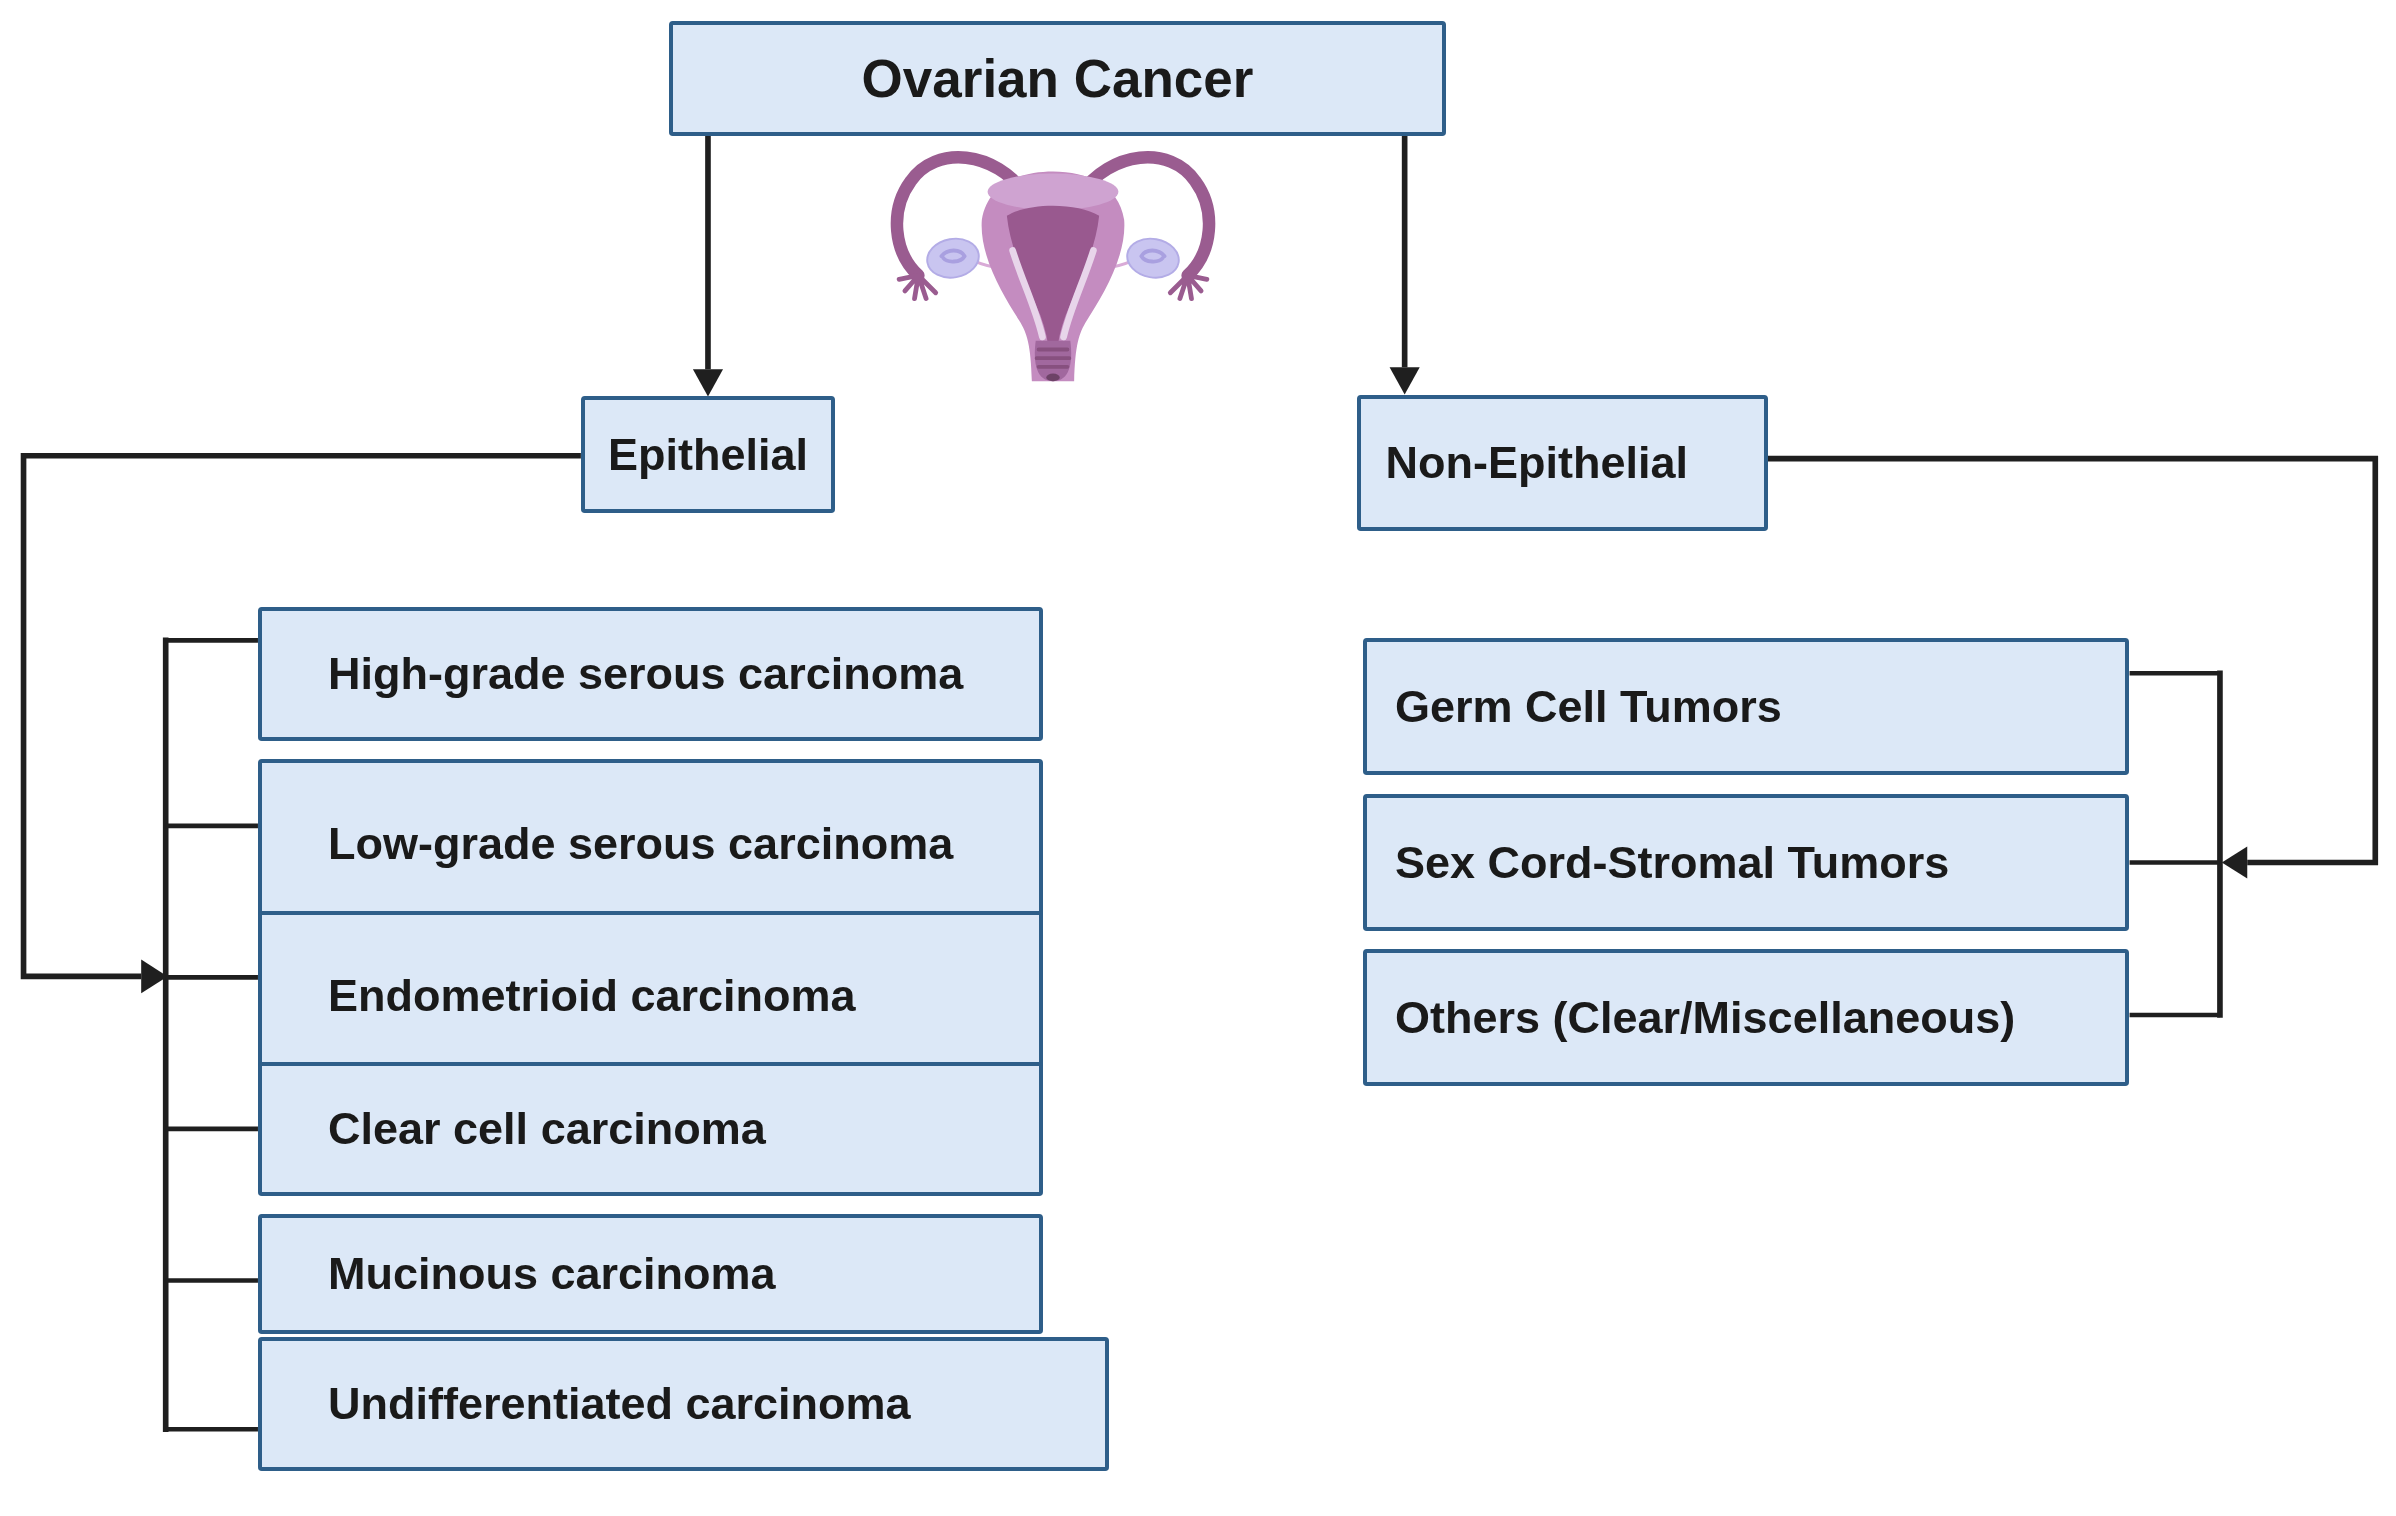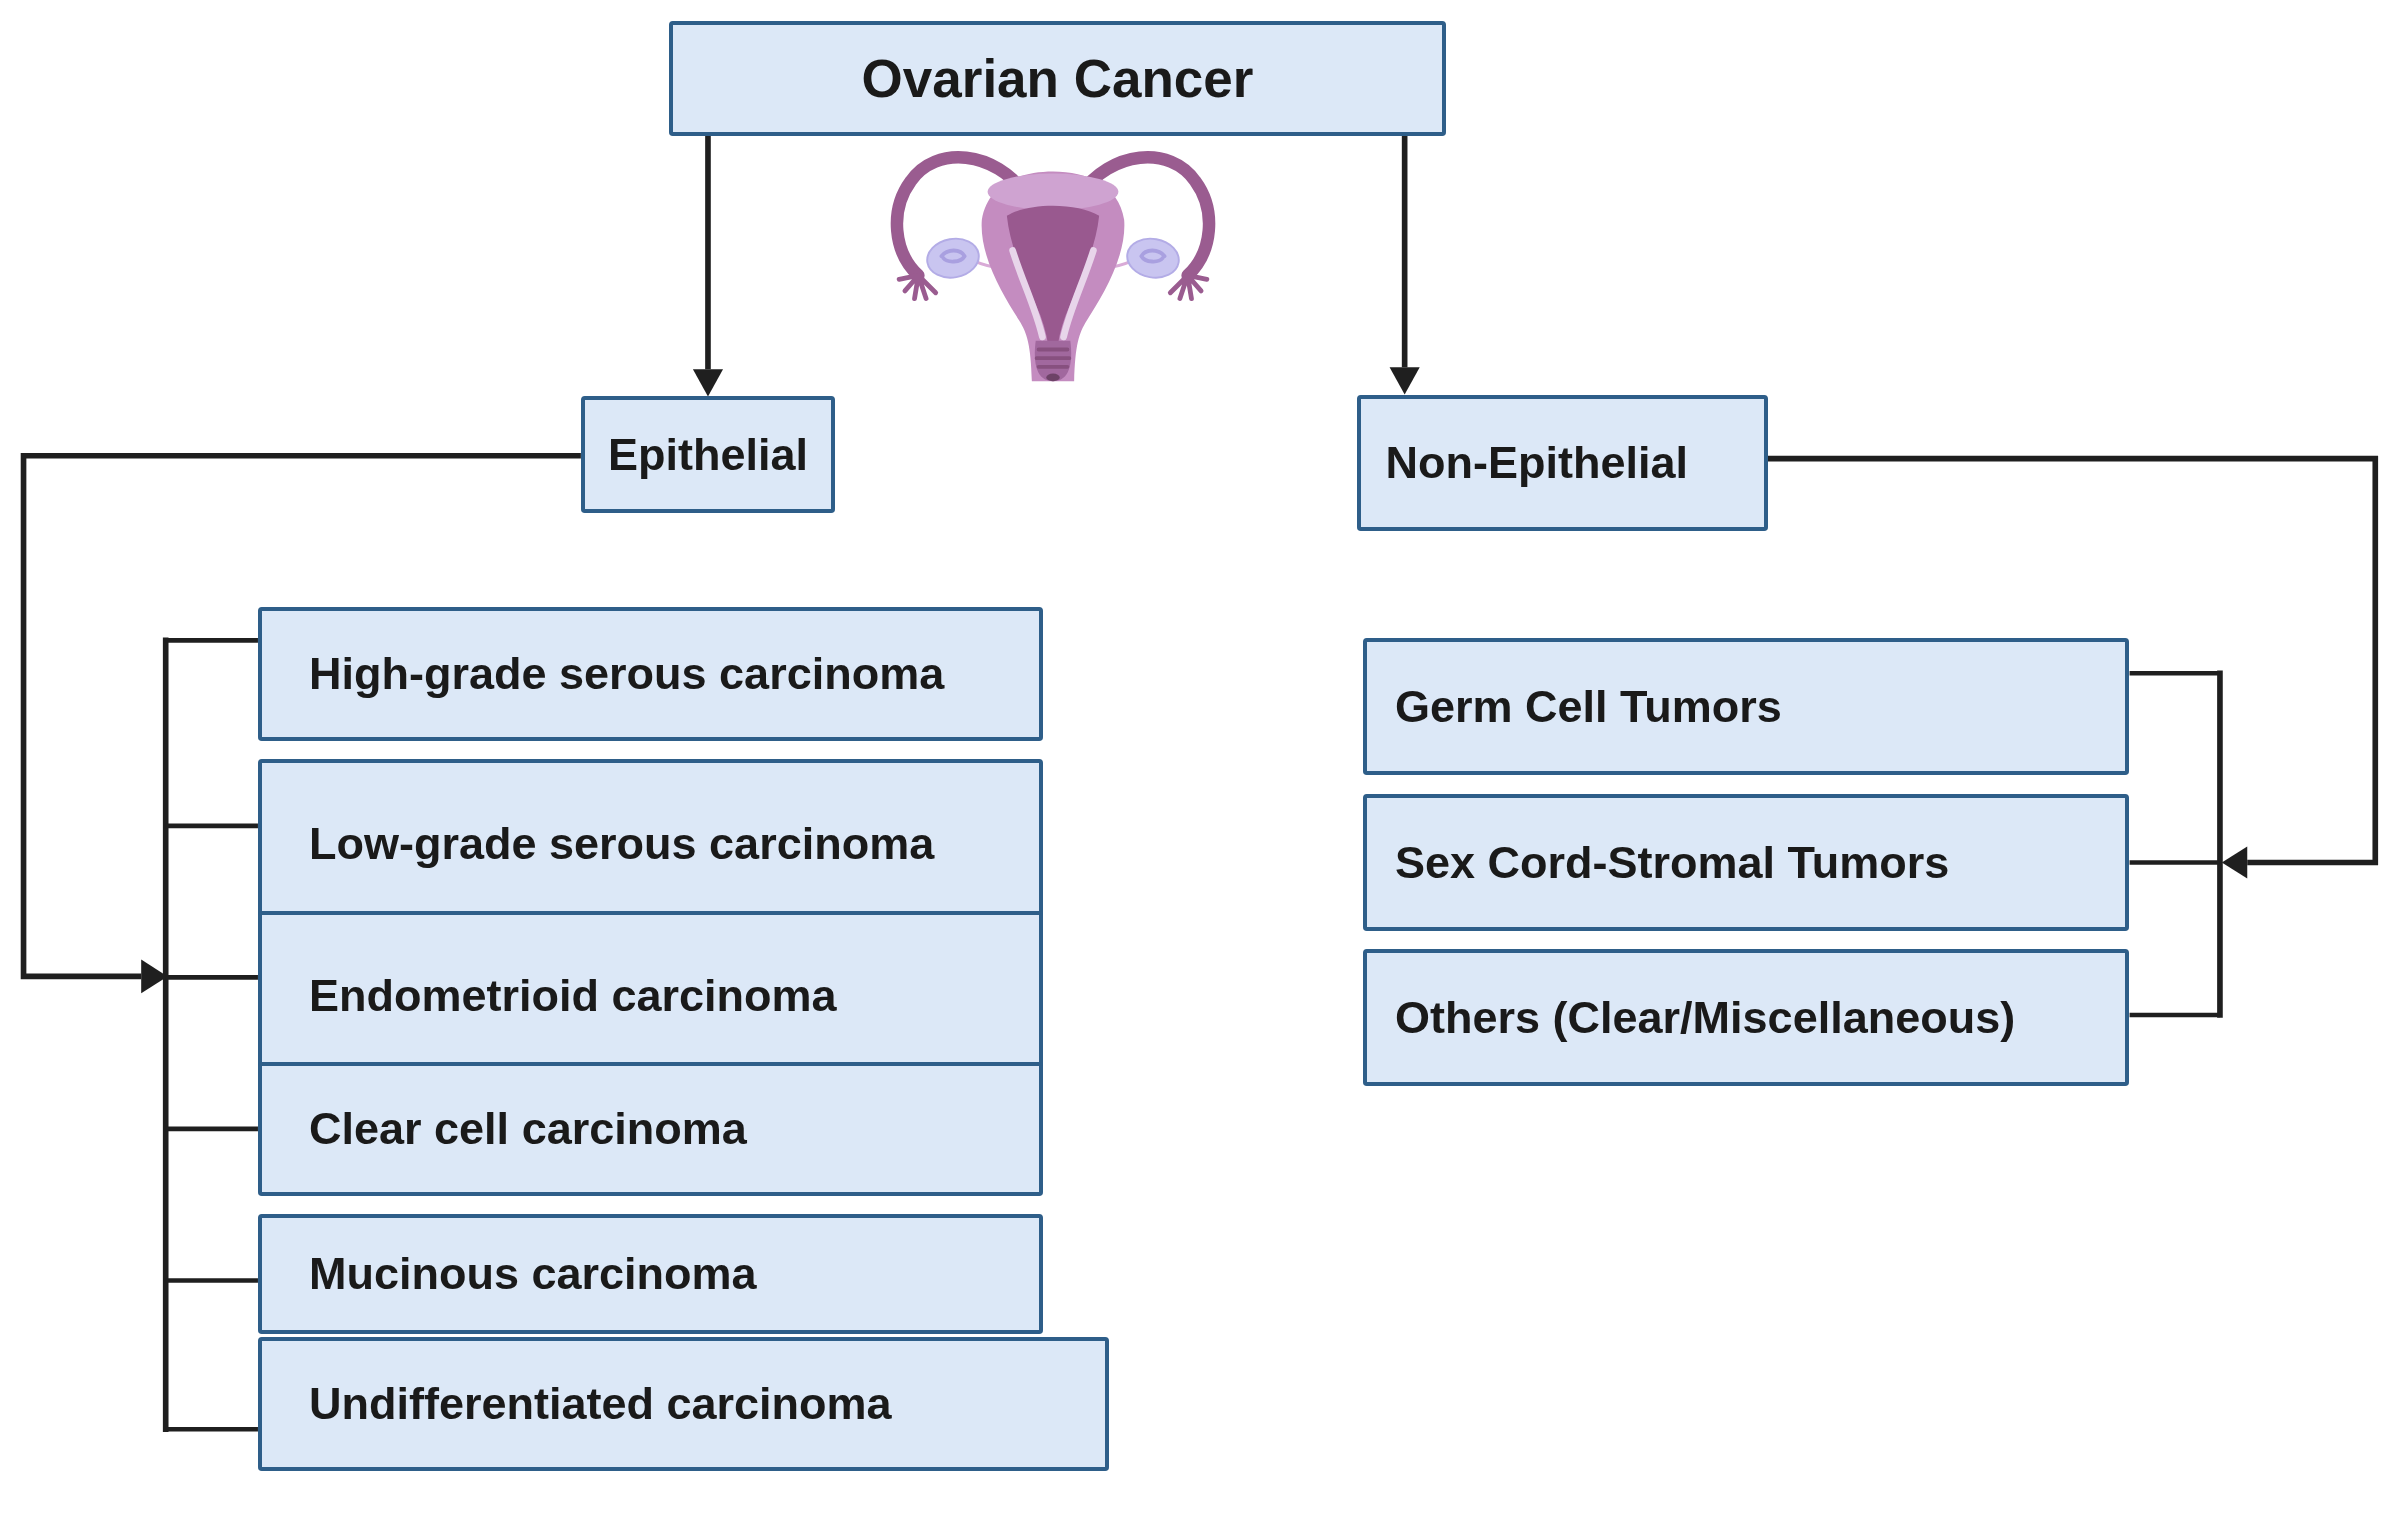--- a/index.html
+++ b/index.html
@@ -20,21 +20,21 @@
     border-radius:3.8px;
     display:flex;align-items:center;
     color:var(--text,#1a1a1a);
     font-weight:700;
   }
   .node .lbl{white-space:nowrap;}
   .node.center{justify-content:center;}
   .root{font-size:53px;}
   .branch{font-size:45px;}
   .branch.padded{padding-left:24.5px;margin-left:8px;}
-  .leaf{font-size:45px;padding-left:47px;}
+  .leaf{font-size:45px;padding-left:66px;}
   .rleaf{font-size:45px;padding-left:28px;}
   .uterus{position:absolute;left:878px;top:137px;}
 </style>
 </head>
 <body>
 
 <div class="canvas">
 
   <svg class="connectors" width="2396" height="1516" viewBox="0 0 2545 1610">
 

